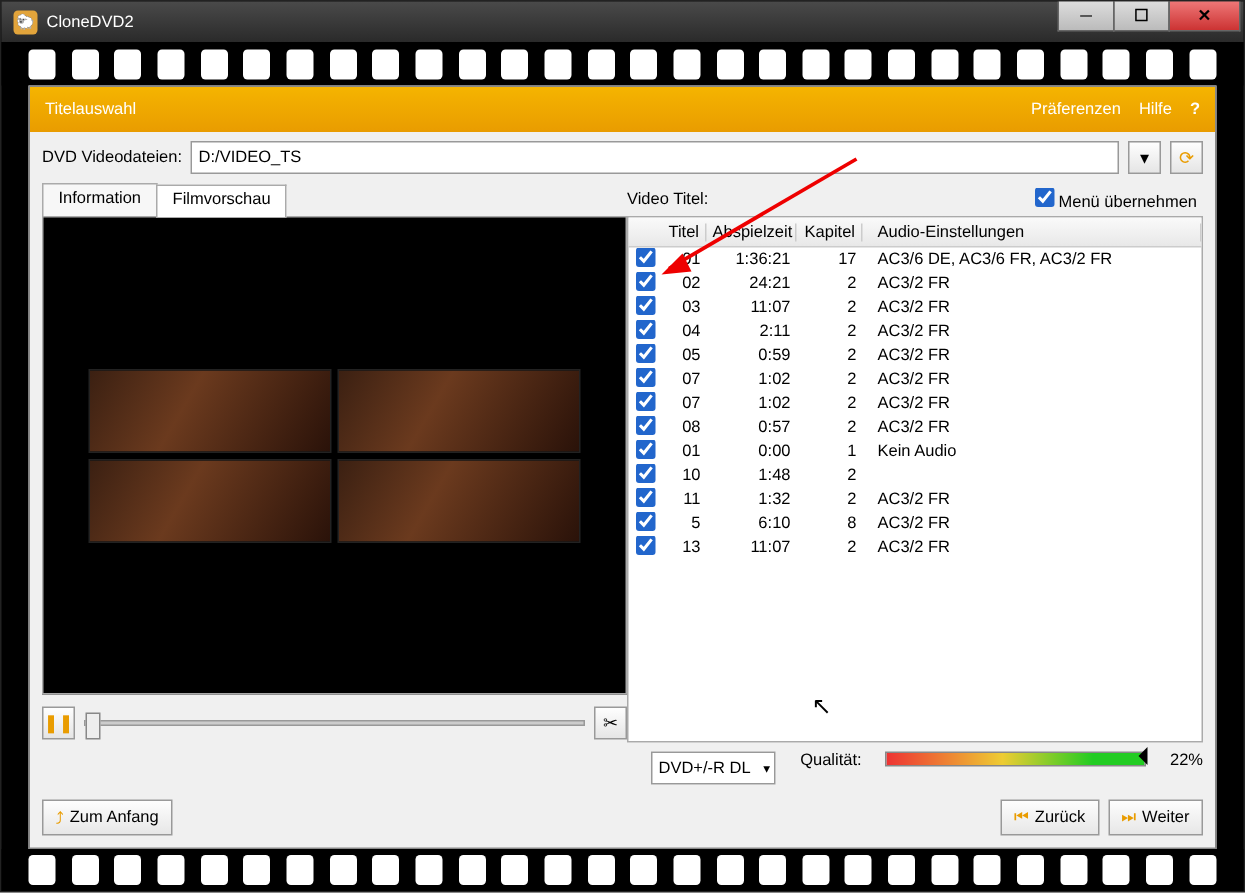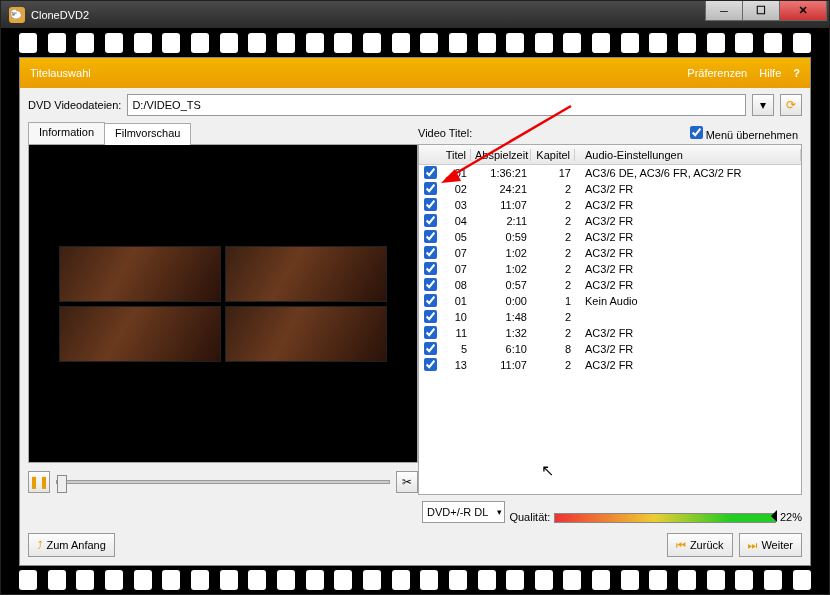--- a/index.html
+++ b/index.html
@@ -36,21 +36,21 @@
 .thead{display:flex;background:linear-gradient(#fafafa,#e8e8e8);border-bottom:1px solid #ccc;height:20px;align-items:center}
 .th{border-right:1px solid #ccc;padding:0 4px;white-space:nowrap}
 .tbody{flex:1;overflow:auto}
 .tr{display:flex;height:16px;align-items:center}
 .td{padding:0 4px;white-space:nowrap}
 .c-chk{width:22px;text-align:center}
 .c-ttl{width:30px;text-align:right}
 .c-tm{width:60px;text-align:right}
 .c-kp{width:44px;text-align:right}
 .c-au{flex:1;padding-left:10px}
-.bottom{display:flex;align-items:flex-end;padding:6px 8px;gap:4px}
+.bottom{display:flex;align-items:flex-start;padding:6px 8px;gap:16px}
 .select{height:22px;border:1px solid #999;background:#fff;padding:0 16px 0 4px;position:relative;display:inline-flex;align-items:center}
 .select::after{content:"▾";position:absolute;right:3px;font-size:9px}
 .qbar{flex:1;height:10px;background:linear-gradient(90deg,#e33 0%,#ec3 45%,#2c2 80%);border:1px solid #888;position:relative}
 .qbar::after{content:"";position:absolute;right:-2px;top:-4px;border:6px solid transparent;border-right-color:#000}
 .navrow{display:flex;align-items:center;padding:4px 8px 8px;gap:6px}
 .btn{border:1px solid #999;background:linear-gradient(#fdfdfd,#e7e7e7);height:24px;padding:0 8px;display:inline-flex;align-items:center;gap:4px}
 .arrow{position:absolute;pointer-events:none}
 .cursor{position:absolute;font-size:16px;color:#000}
 input[type=checkbox]{accent-color:#2266cc}
 </style>

